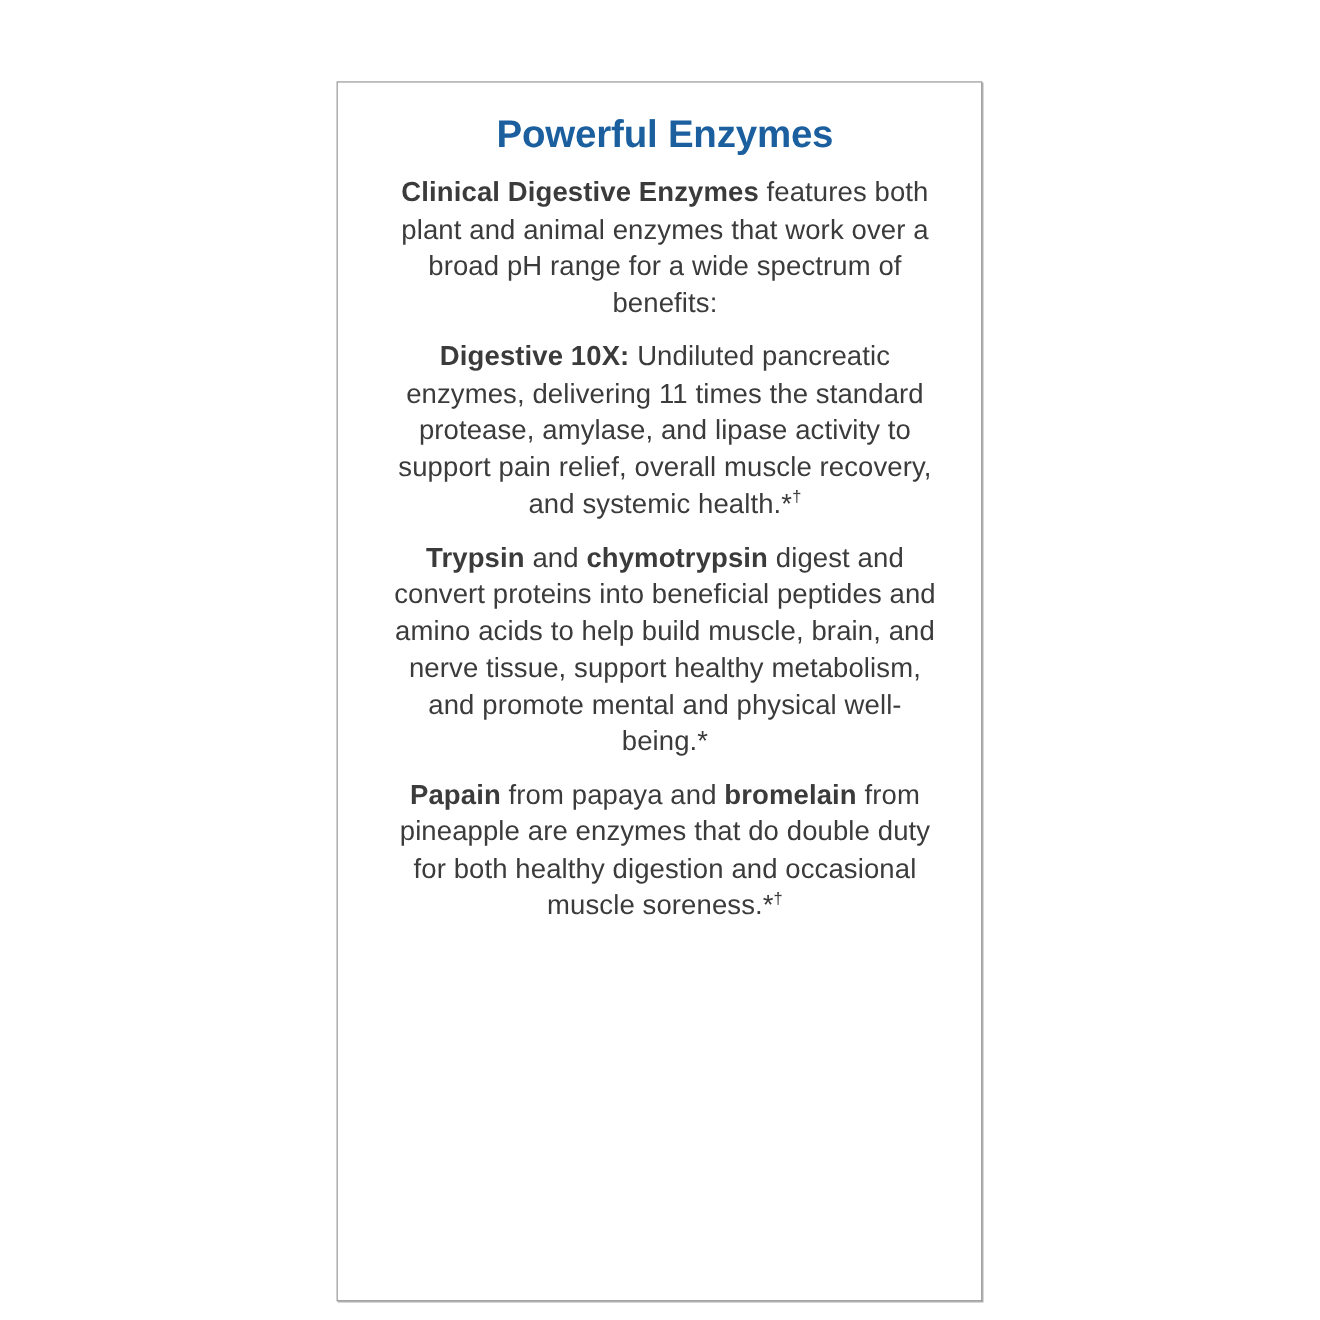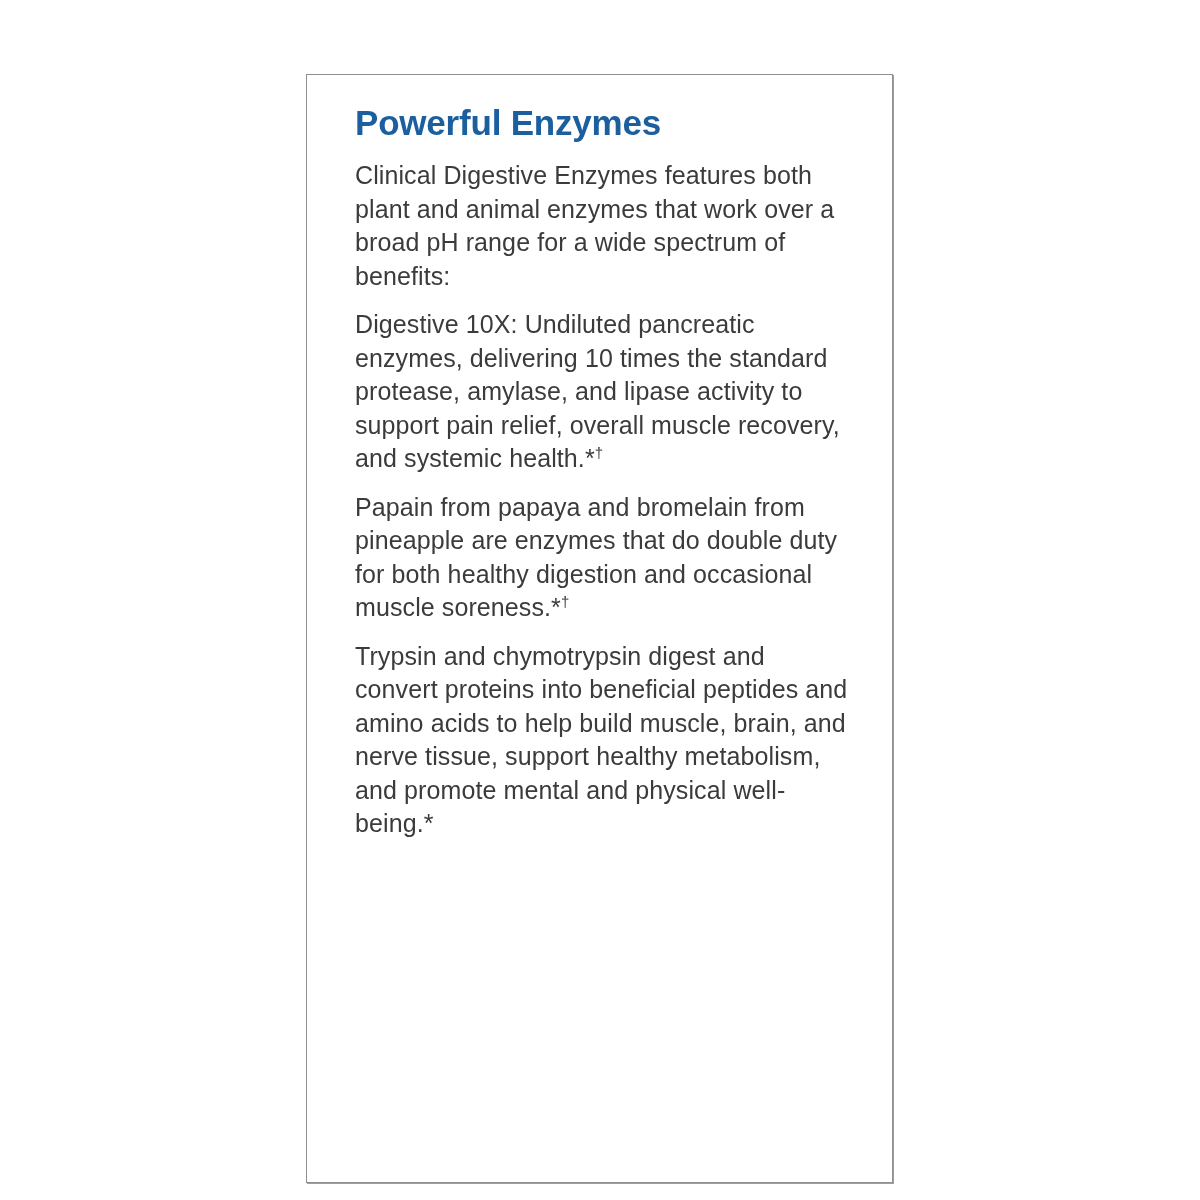--- a/index.html
+++ b/index.html
@@ -36,36 +36,36 @@
     letter-spacing: -0.2px;
     margin: 2px 0 14px 0;
   }
   .body-copy p {
     font-size: 25px;
     line-height: 33.5px;
     margin: 0 0 15px 0;
     letter-spacing: 0.1px;
   }
   .body-copy strong {
-    font-weight: 400;
+    font-weight: 700;
   }
   .body-copy sup {
     font-size: 60%;
     line-height: 0;
     vertical-align: super;
   }
 </style>
 </head>
 <body>
 
 <div class="page">
-  <div class="card" style="border-color: rgb(143, 143, 143); background: rgb(255, 255, 255);">
+  <div class="card" style="border-color: rgb(143, 143, 143); background: rgb(255, 255, 255); text-align: center;">
     <div class="heading" style="color: rgb(27, 95, 158);">
       <div>Powerful Enzymes</div>
     </div>
     <div class="body-copy" style="color: rgb(59, 59, 59);">
         <p><strong>Clinical Digestive Enzymes</strong><span> features both plant and animal enzymes that work over a broad pH range for a wide spectrum of benefits:</span></p>
-        <p><strong>Digestive 10X:</strong><span> Undiluted pancreatic enzymes, delivering 10 times the standard protease, amylase, and lipase activity to support pain relief, overall muscle recovery, and systemic health.*</span><sup>†</sup></p>
+        <p><strong>Digestive 10X:</strong><span> Undiluted pancreatic enzymes, delivering 11 times the standard protease, amylase, and lipase activity to support pain relief, overall muscle recovery, and systemic health.*</span><sup>†</sup></p>
+        <p><strong>Trypsin</strong><span> and </span><strong>chymotrypsin</strong><span> digest and convert proteins into beneficial peptides and amino acids to help build muscle, brain, and nerve tissue, support healthy metabolism, and promote mental and physical well-being.*</span></p>
         <p><strong>Papain</strong><span> from papaya and </span><strong>bromelain</strong><span> from pineapple are enzymes that do double duty for both healthy digestion and occasional muscle soreness.*</span><sup>†</sup></p>
-        <p><strong>Trypsin</strong><span> and </span><strong>chymotrypsin</strong><span> digest and convert proteins into beneficial peptides and amino acids to help build muscle, brain, and nerve tissue, support healthy metabolism, and promote mental and physical well-being.*</span></p>
       </div>
   </div>
 </div>
 
 </body></html>

